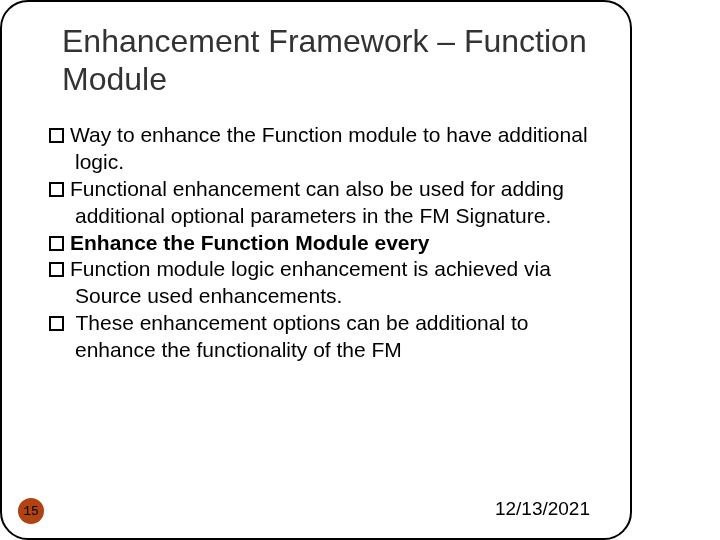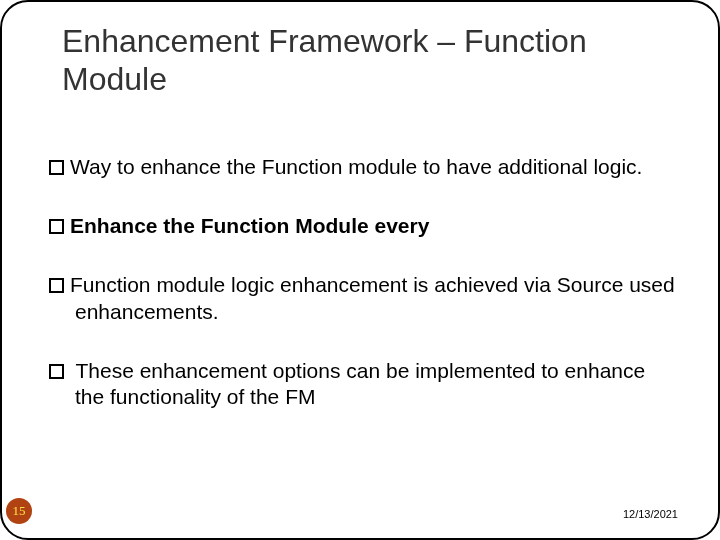--- a/index.html
+++ b/index.html
@@ -1,18 +1,18 @@
 <!DOCTYPE html>
 <html><head>
 <meta charset="utf-8">
 <style>
   * { margin: 0; padding: 0; box-sizing: border-box; }
   html, body { width: 720px; height: 540px; font-family: Arial, Helvetica, sans-serif; background: #fff; }
   .slide {
-    width: 720px;
+    width: 632px;
     height: 540px;
     position: relative;
     border: 2px solid #000;
     border-radius: 28px;
     background: #fff;
     overflow: hidden;
   }
   .title {
     position: absolute;
     left: 60px;
@@ -31,61 +31,61 @@
     right: 40px;
     font-size: 21px;
     color: #000;
     line-height: 1.28;
   }
   .item {
     display: block;
     text-indent: -26px;
     padding-left: 13px;
     margin-bottom: 0;
-    margin-top: 32px;
   }
   .box {
     display: inline-block;
     width: 15px;
     height: 15px;
     border: 2px solid #000;
     margin-right: 6px;
     vertical-align: -1px;
     background: #fff;
   }
   .bold { font-weight: 700; }
   .page-num {
     position: absolute;
-    left: 4px;
+    left: 16px;
     bottom: 14px;
     width: 26px;
     height: 26px;
     border-radius: 50%;
     background: #b14312;
-    color: #fde047;
+    color: #000000;
     font-size: 13px;
     display: flex;
     align-items: center;
     justify-content: center;
-    font-family: Liberation Serif, serif;
+    font-family: Liberation Mono, monospace;
   }
   .date {
     position: absolute;
     right: 40px;
     bottom: 18px;
-    font-size: 11px;
+    font-size: 19px;
     color: #000;
   }
 </style>
 </head>
 <body>
 
 <div class="slide">
   <div class="title">Enhancement Framework – Function Module</div>
   <div class="body">
     <span class="item"><span class="box"></span><span>Way to enhance the Function module to have additional logic.</span></span>
+    <span class="item"><span class="box"></span><span>Functional enhancement can also be used for adding additional optional parameters in the FM Signature.</span></span>
     <span class="item"><span class="box"></span><span class="bold">Enhance the Function Module every</span></span>
     <span class="item"><span class="box"></span><span>Function module logic enhancement is achieved via Source used enhancements.</span></span>
-    <span class="item"><span class="box"></span><span> These enhancement options can be implemented to enhance the functionality of the FM</span></span>
+    <span class="item"><span class="box"></span><span> These enhancement options can be additional to enhance the functionality of the FM</span></span>
   </div>
   <div class="page-num">15</div>
   <div class="date">12/13/2021</div>
 </div>
 
 </body></html>

